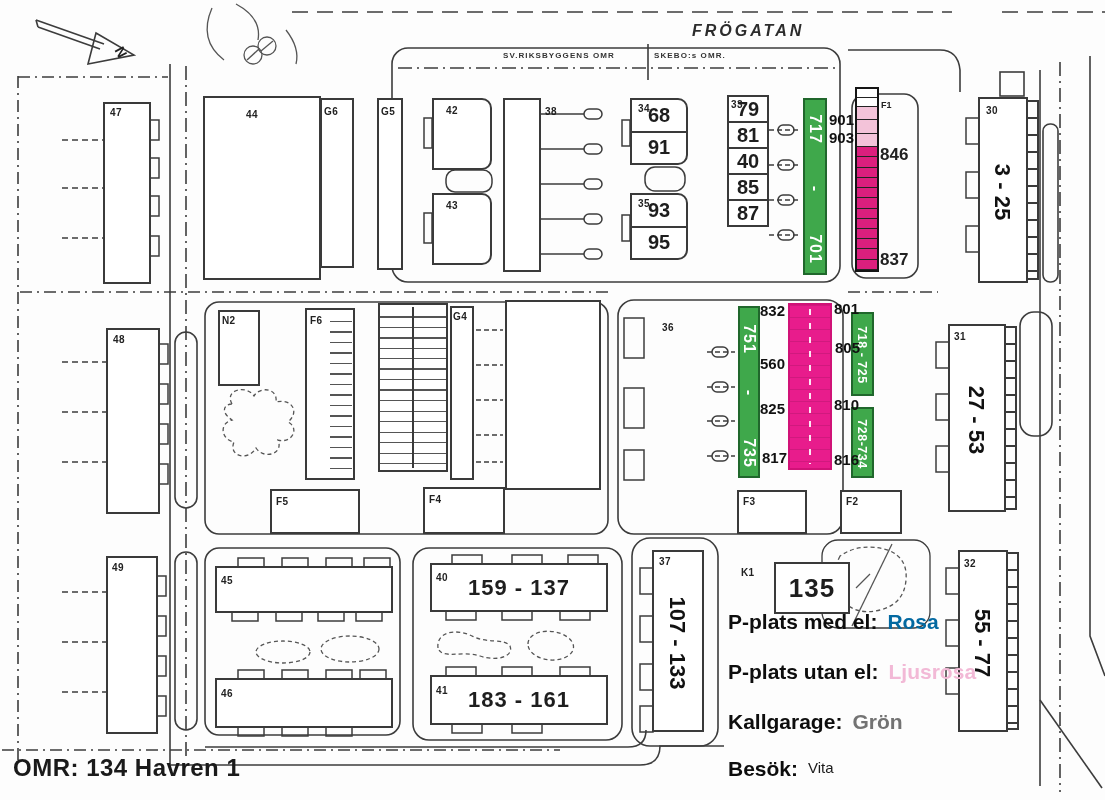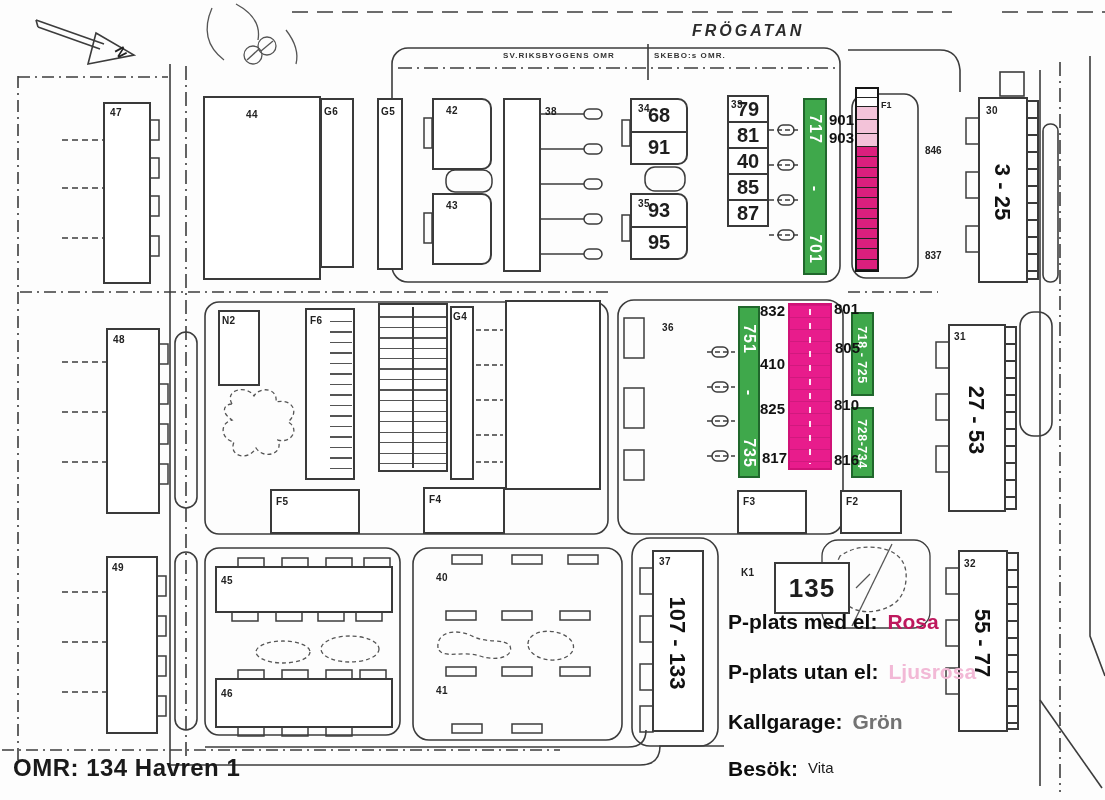--- a/index.html
+++ b/index.html
@@ -32,32 +32,32 @@
      background-image:repeating-linear-gradient(to bottom,rgba(0,0,0,.10) 0 1.5px,rgba(255,255,255,0) 1.5px 12px);}
   .pinkmid{position:absolute;left:50%;top:4px;bottom:4px;width:2px;margin-left:-1px;
      background-image:repeating-linear-gradient(to bottom,rgba(255,255,255,.9) 0 6px,rgba(255,255,255,0) 6px 14px);}
   #f1strip{position:absolute;display:flex;flex-direction:column;border:2px solid #151515;box-sizing:border-box;background:#fff;}
   .f1cell{border-bottom:1px solid #222;}
   .f1cell.white{background:#ffffff;flex:0.85 1 0;}
   .f1cell.light{background:#F3C3D9;flex:1.35 1 0;}
   .f1cell.dark{background:#DB1F7D;flex:1 1 0;}
   
   .pnum{position:absolute;font-weight:700;font-size:15px;color:#111;}
-  .pnum2{position:absolute;font-weight:600;font-size:10px;color:#222;padding-left:45px;}
+  .pnum2{position:absolute;font-weight:600;font-size:17px;color:#222;}
   
   .tickcol{position:absolute;border:2px solid #3a3a3a;box-sizing:border-box;background:
      repeating-linear-gradient(to bottom,rgba(255,255,255,0) 0 15px,#3a3a3a 15px 17px);}
   .hatch{background:repeating-linear-gradient(to bottom,rgba(255,255,255,0) 0 9px,#555 9px 10.5px);}
   
   #street{font-style:italic;font-weight:600;font-size:16px;letter-spacing:3px;color:#2c2c2c;}
   .omrtxt{font-size:8px;font-weight:700;letter-spacing:1.1px;color:#333;}
   
   .leg{position:absolute;font-weight:700;font-size:21px;color:#0d0d0d;white-space:nowrap;}
   .leg .val{margin-left:10px;}
-  .v-rosa{color:#be185d;}
+  .v-rosa{color:#0369a1;}
   .v-ljusrosa{color:#F2B9D6;}
   .v-gron{color:#737373;}
   .v-vita{color:#1a1a1a;font-weight:500;font-size:15px;position:relative;top:-3px;margin-left:22px;}
   #title{position:absolute;font-weight:700;font-size:24px;letter-spacing:.5px;color:#1a1a1a;}
   #northN{position:absolute;font-weight:700;font-size:14px;transform:rotate(62deg);color:#222;}
 </style>
 </head>
 <body>
 
 <div id="stage">
@@ -289,20 +289,26 @@
   <div class="bld" style="left:948px;top:324px;width:58px;height:188px"></div>
   <div class="tickcol" style="left:1004px;top:326px;width:13px;height:184px"></div>
 
   <div class="bld" style="left:270px;top:489px;width:90px;height:45px"></div>
   <div class="bld" style="left:423px;top:487px;width:82px;height:47px"></div>
   <div class="bld" style="left:737px;top:490px;width:70px;height:44px"></div>
   <div class="bld" style="left:840px;top:490px;width:62px;height:44px"></div>
 
   <div class="bld" style="left:215px;top:566px;width:178px;height:47px"></div>
   <div class="bld" style="left:215px;top:678px;width:178px;height:50px"></div>
+  <div class="bld" style="left:430px;top:563px;width:178px;height:49px">
+    <div class="rng">159 - 137</div>
+  </div>
+  <div class="bld" style="left:430px;top:675px;width:178px;height:50px">
+    <div class="rng">183 - 161</div>
+  </div>
   <div class="bld" style="left:652px;top:550px;width:52px;height:182px"></div>
   <div class="bld" style="left:774px;top:562px;width:76px;height:52px">
     <div class="rng" style="font-size:26px">135</div>
   </div>
   <div class="bld" style="left:958px;top:550px;width:50px;height:182px"></div>
   <div class="tickcol" style="left:1006px;top:552px;width:13px;height:178px"></div>
 
   <div class="green" style="left:803px;top:98px;width:24px;height:177px"></div>
   <div id="f1strip" style="left:855px;top:87px;width:24px;height:185px">
       <div class="f1cell white"></div>
@@ -373,21 +379,21 @@
   <div class="sm" style="left:659px;top:556px">37</div>
   <div class="sm" style="left:741px;top:567px">K1</div>
   <div class="sm" style="left:964px;top:558px">32</div>
   <div class="sm2" style="left:881px;top:100px">F1</div>
 
   <div class="pnum" style="left:829px;top:111px">901</div>
   <div class="pnum" style="left:829px;top:129px">903</div>
   <div class="pnum2" style="left:880px;top:145px">846</div>
   <div class="pnum2" style="left:880px;top:250px">837</div>
   <div class="pnum" style="left:760px;top:302px">832</div>
-  <div class="pnum" style="left:760px;top:355px">410</div>
+  <div class="pnum" style="left:760px;top:355px">560</div>
   <div class="pnum" style="left:760px;top:400px">825</div>
   <div class="pnum" style="left:762px;top:449px">817</div>
   <div class="pnum" style="left:834px;top:300px">801</div>
   <div class="pnum" style="left:835px;top:339px">805</div>
   <div class="pnum" style="left:834px;top:396px">810</div>
   <div class="pnum" style="left:834px;top:451px">816</div>
 
   <div id="street" class="abs" style="left:692px;top:22px;width:140px">FRÖGATAN</div>
   <div class="omrtxt abs" style="left:503px;top:51px">SV.RIKSBYGGENS OMR</div>
   <div class="omrtxt abs" style="left:654px;top:51px">SKEBO:s OMR.</div>

